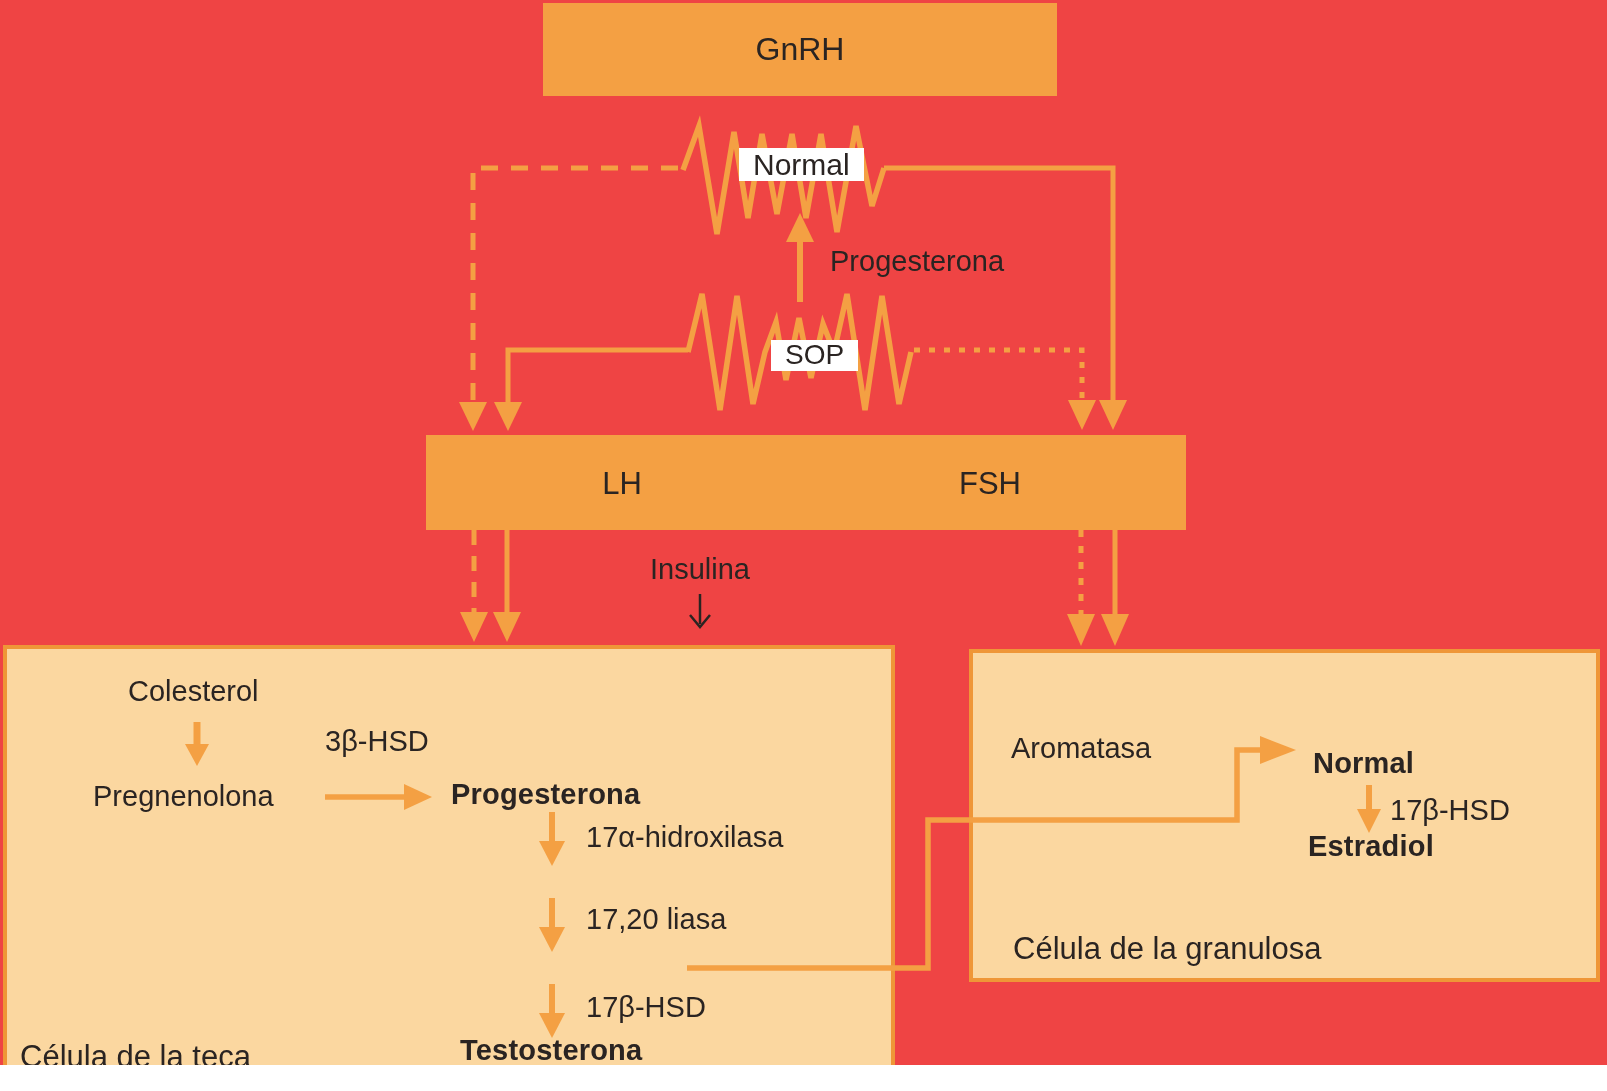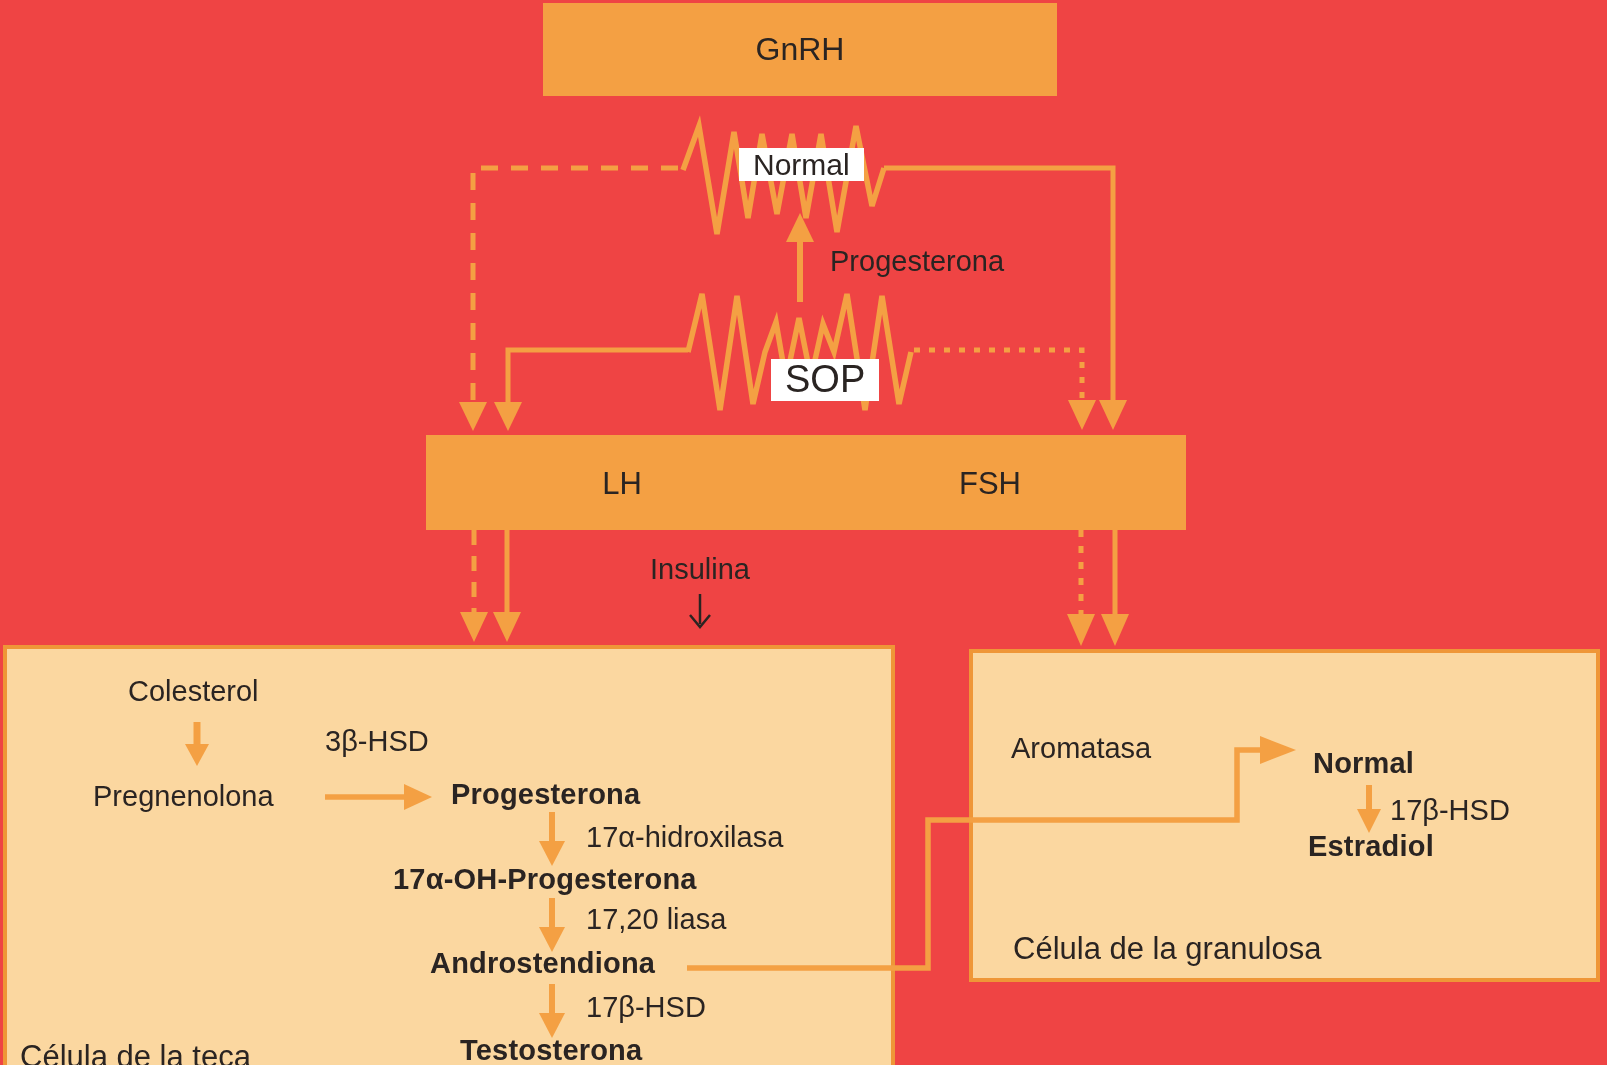--- a/index.html
+++ b/index.html
@@ -88,33 +88,31 @@
       <polygon points="1357,809 1381,809 1369,833"></polygon>
     </g>
 
     <g stroke="#2a2422" fill="none" stroke-width="2.5">
       <path d="M700,594 V624"></path>
       <polyline points="690,615 700,627 710,615"></polyline>
     </g>
   </svg>
 
   <div class="lbl knockout" style="left:739px;top:148px;font-size:30px;">Normal</div>
-  <div class="lbl knockout" style="left:771px;top:359px;font-size:38px;">SOP</div>
+  <div class="lbl knockout" style="left:771px;top:340px;font-size:28px;">SOP</div>
   <div class="lbl" style="left:830px;top:246px;">Progesterona</div>
 
   <div class="lbl center" style="left:700px;top:554px;">Insulina</div>
 
   <div class="lbl" style="left:128px;top:676px;">Colesterol</div>
   <div class="lbl" style="left:325px;top:726px;">3β-HSD</div>
   <div class="lbl" style="left:93px;top:781px;">Pregnenolona</div>
   <div class="lbl bold" style="left:451px;top:779px;">Progesterona</div>
   <div class="lbl" style="left:586px;top:822px;">17α-hidroxilasa</div>
-  <div class="lbl bold" style="left:393px;top:864px;">17α-OH-Progesterona</div>
   <div class="lbl" style="left:586px;top:904px;">17,20 liasa</div>
-  <div class="lbl bold" style="left:430px;top:948px;">Androstendiona</div>
   <div class="lbl" style="left:586px;top:992px;">17β-HSD</div>
   <div class="lbl bold" style="left:460px;top:1035px;">Testosterona</div>
   <div class="lbl big" style="left:20px;top:1040px;">Célula de la teca</div>
 
   <div class="lbl" style="left:1011px;top:733px;">Aromatasa</div>
   <div class="lbl bold" style="left:1313px;top:748px;">Normal</div>
   <div class="lbl" style="left:1390px;top:795px;">17β-HSD</div>
   <div class="lbl bold" style="left:1308px;top:831px;">Estradiol</div>
   <div class="lbl big" style="left:992px;top:932px;margin-left:21px;">Célula de la granulosa</div>
 

